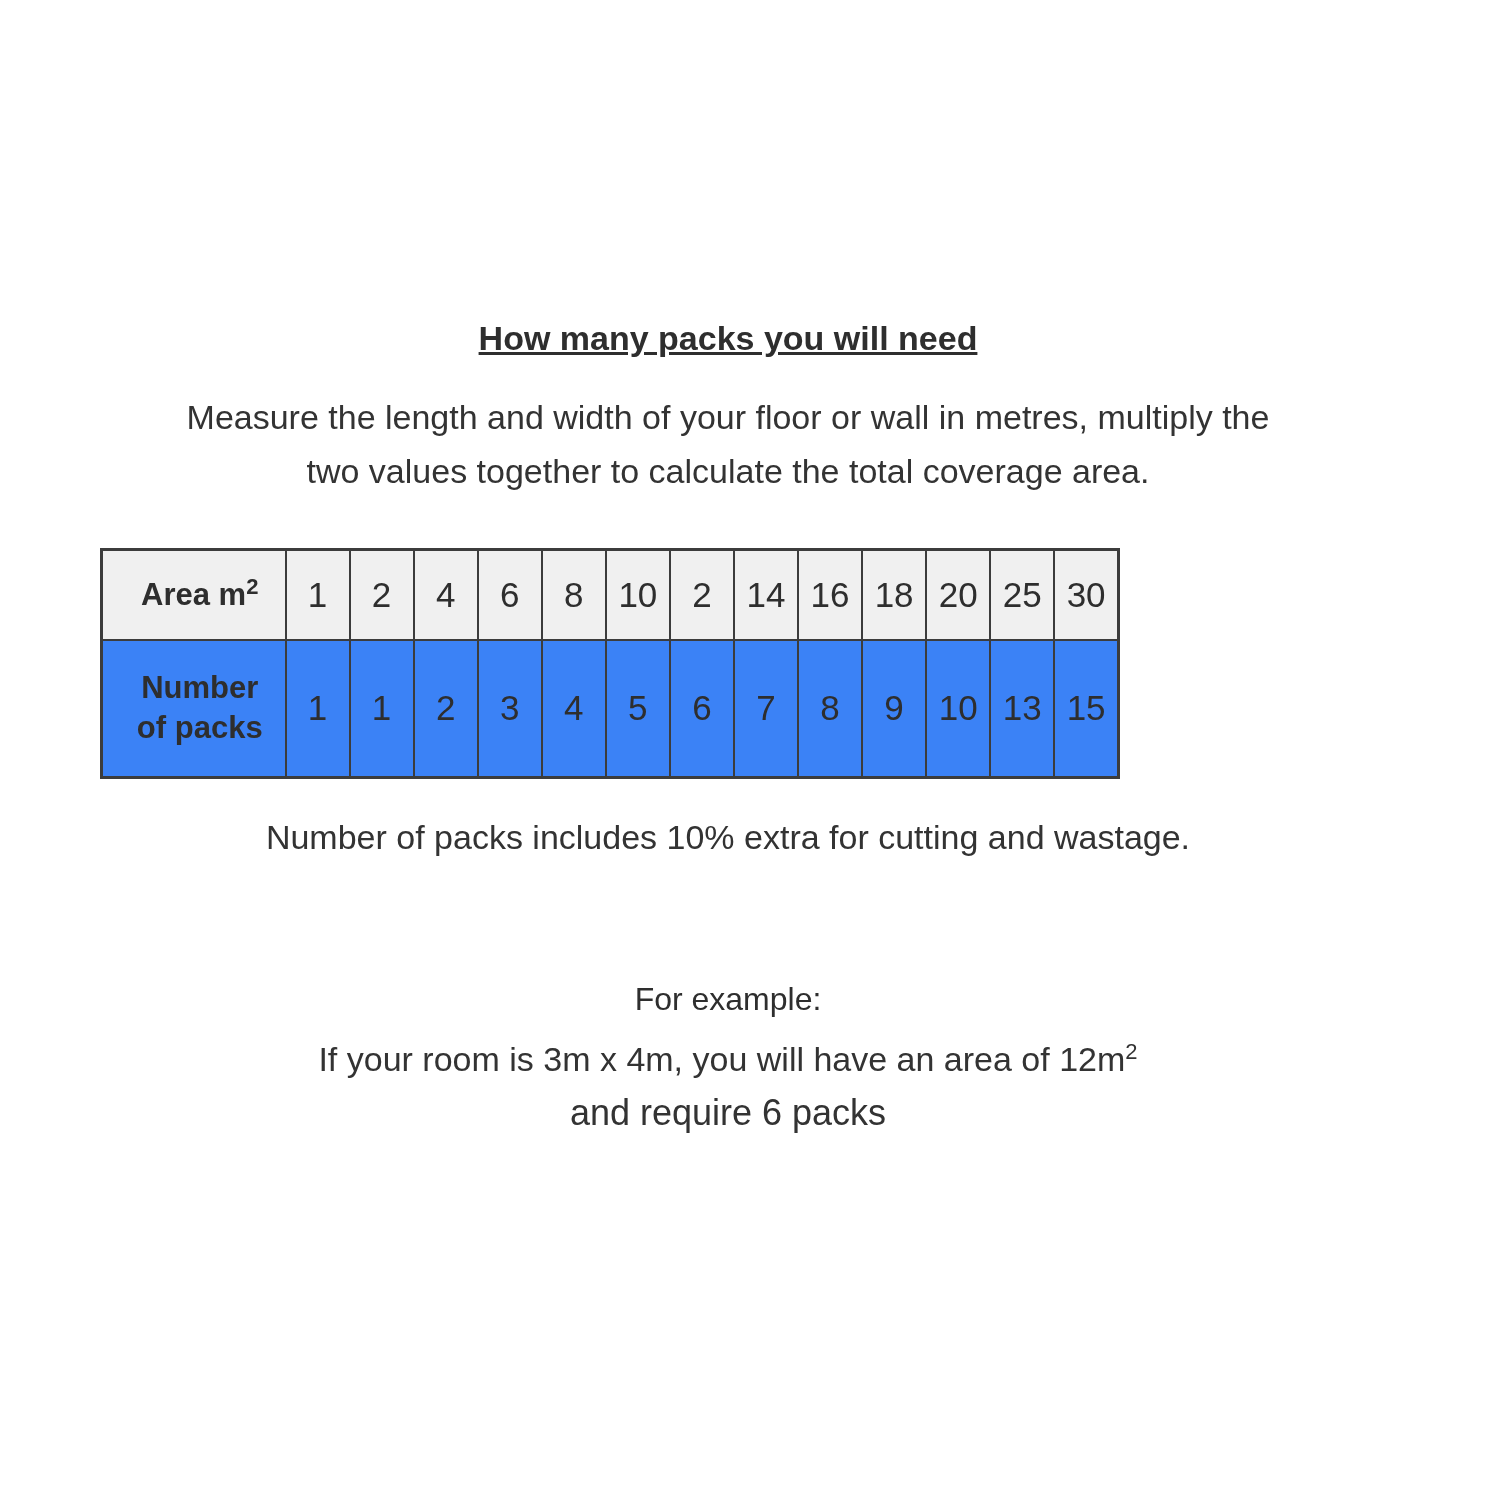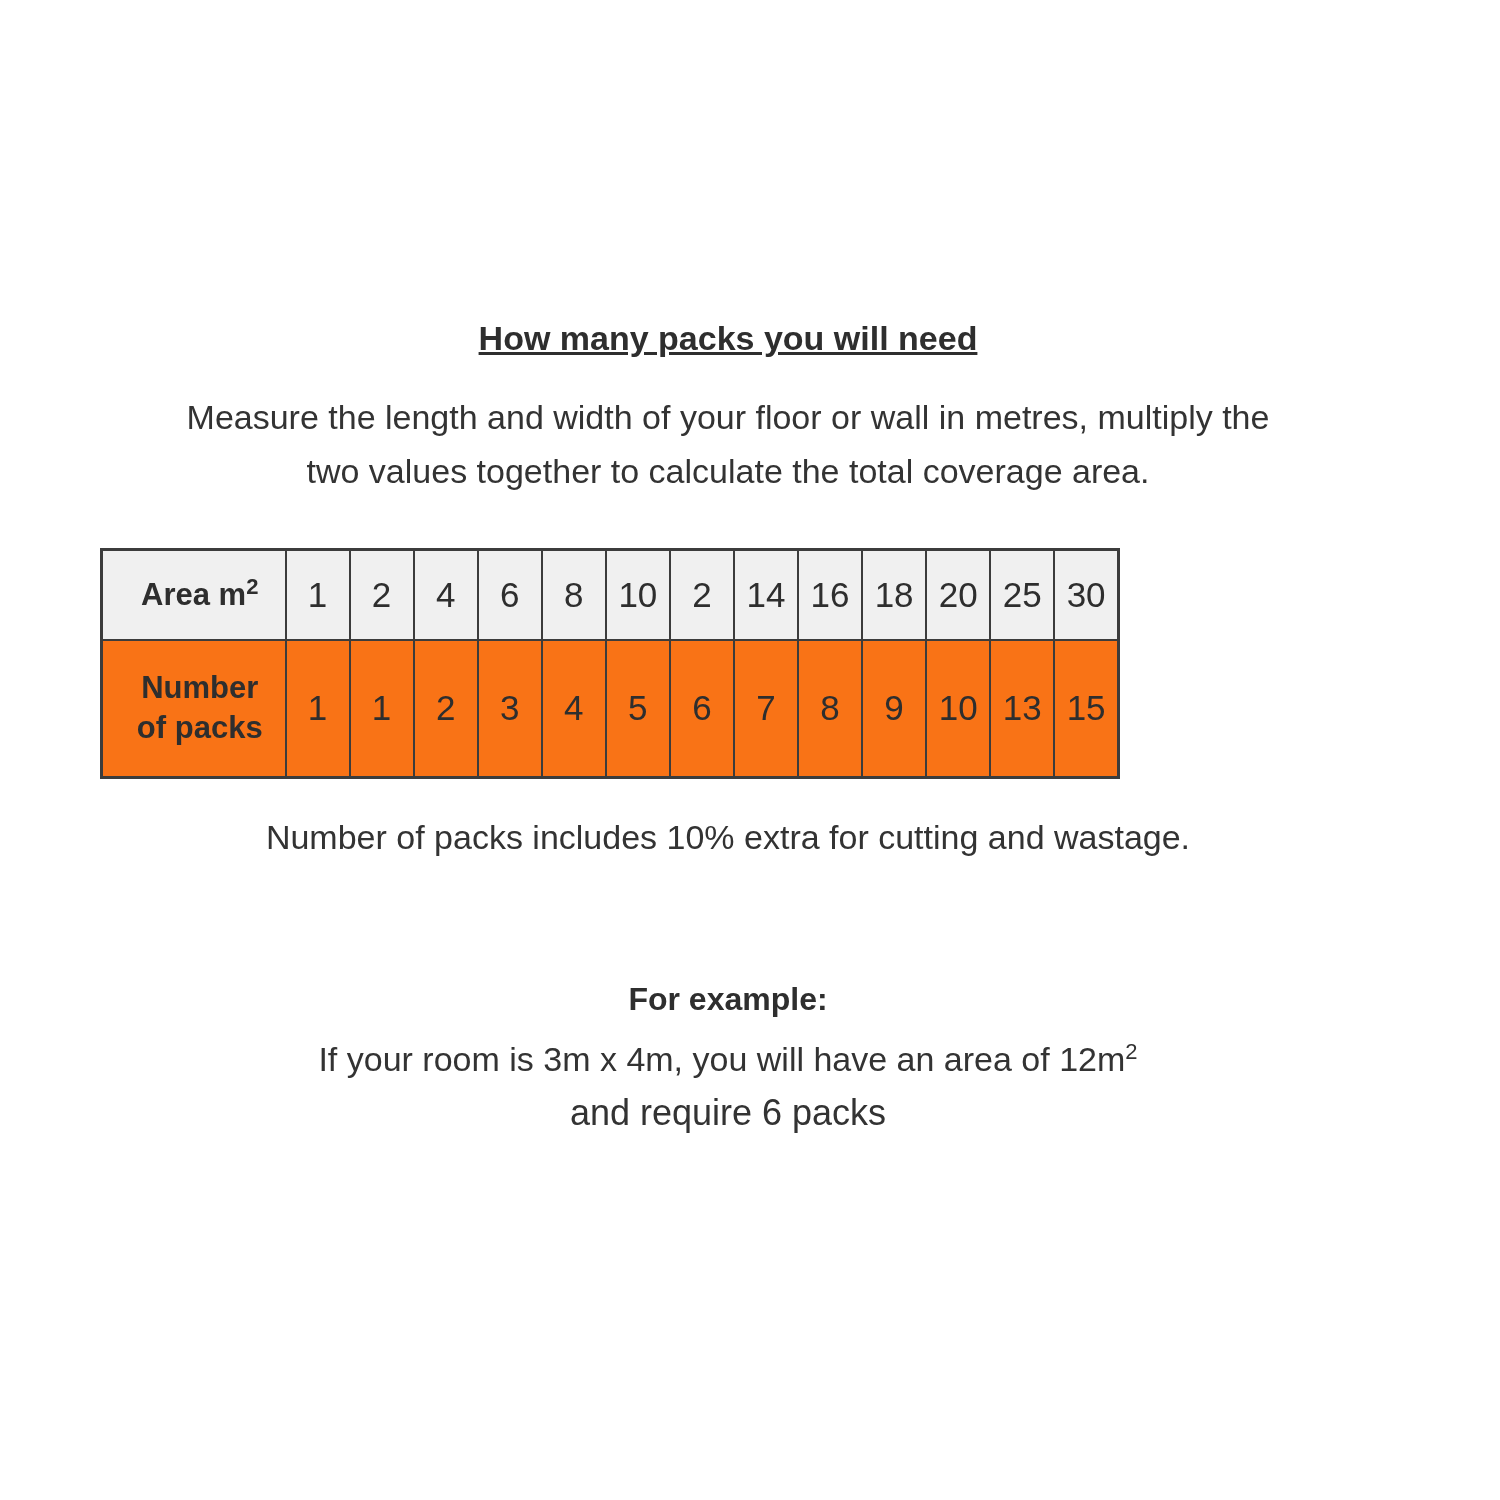--- a/index.html
+++ b/index.html
@@ -53,39 +53,39 @@
     border: 3px solid var(--table-border, #3c3c3c);
     font-size: 35px;
     color: #2e2e2e;
   }
   table.packs-table td, table.packs-table th {
     border: 2px solid var(--table-border, #3c3c3c);
     text-align: center;
     vertical-align: middle;
   }
   tr.head-row { height: 90px; background: var(--header-bg, #f0f0f0); }
-  tr.body-row { height: 138px; background: #f97316; }
+  tr.body-row { height: 138px; background: #3b82f6; }
   th.label-cell {
     width: 184px;
     text-align: left;
     padding-left: 12px;
     font-weight: bold;
     font-size: 31px;
     line-height: 40px;
   }
   .note {
     margin-top: 36px;
     font-size: 34px;
     line-height: 44px;
     color: #333333;
   }
   .example-heading {
     margin-top: 120px;
     font-size: 32px;
-    font-weight: bold;
+    font-weight: normal;
     line-height: 40px;
     color: #2e2e2e;
   }
   .example-line1 {
     margin-top: 16px;
     font-size: 34px;
     line-height: 48px;
     color: #333333;
   }
   .example-line2 {

